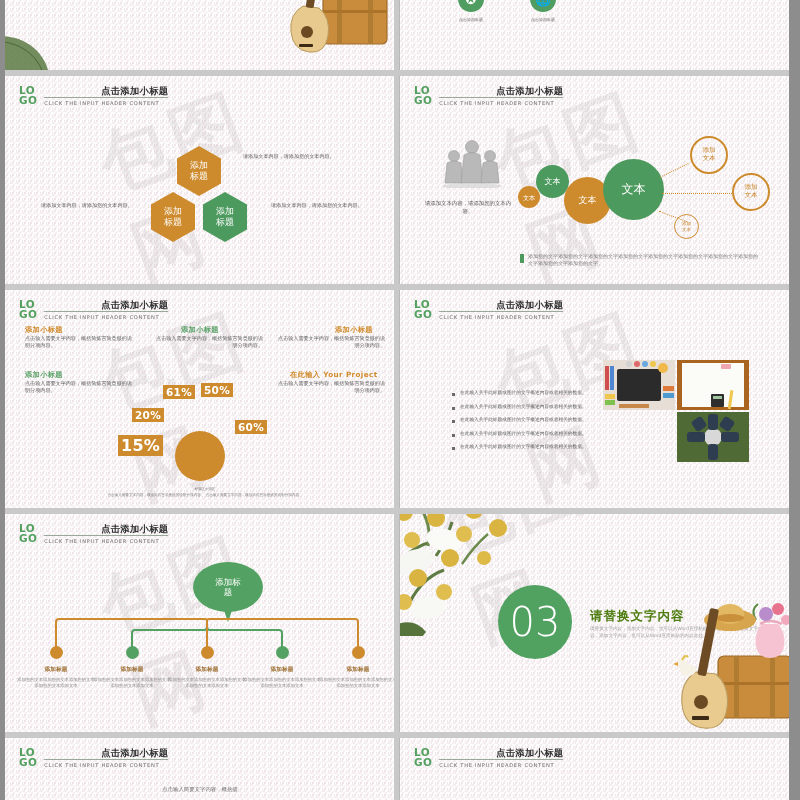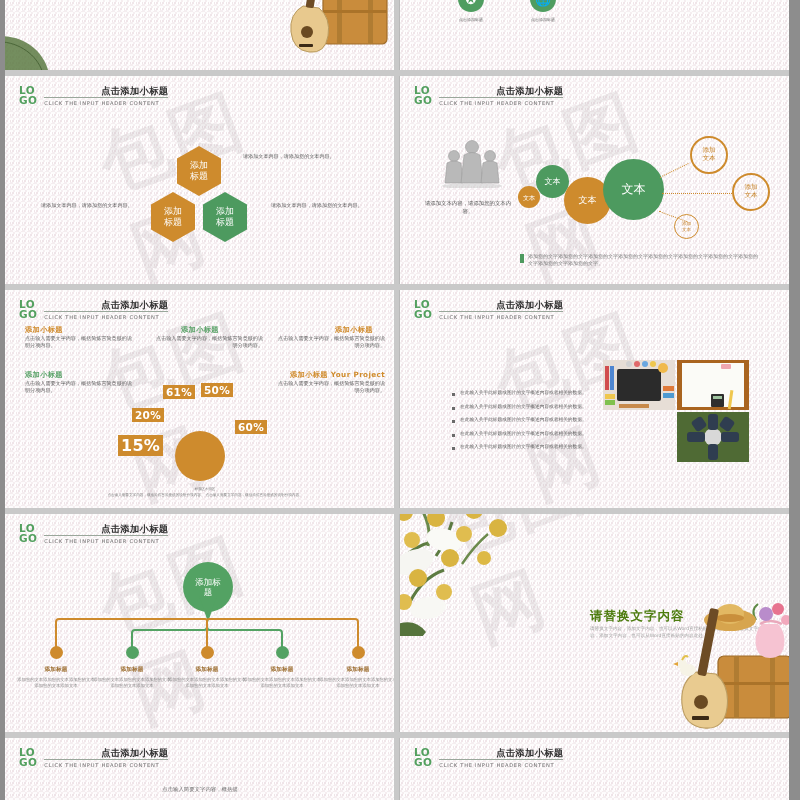--- a/index.html
+++ b/index.html
@@ -268,21 +268,21 @@
 
     <div class="s-title gr" style="left:176px;top:35px;">添加小标题</div>
     <div class="body-txt" style="left:150px;top:45px;width:108px;text-align:right;">点击输入需要文字内容，概括简炼言简意赅的说明分项内容。</div>
 
     <div class="s-title or" style="left:330px;top:35px;">添加小标题</div>
     <div class="body-txt" style="left:272px;top:45px;width:108px;text-align:right;">点击输入需要文字内容，概括简炼言简意赅的说明分项内容。</div>
 
     <div class="s-title gr" style="left:20px;top:80px;">添加小标题</div>
     <div class="body-txt" style="left:20px;top:90px;width:108px;">点击输入需要文字内容，概括简炼言简意赅的说明分项内容。</div>
 
-    <div class="s-title or" style="left:285px;top:80px;">添加小标题 Your Project</div>
+    <div class="s-title or" style="left:285px;top:80px;">在此输入 Your Project</div>
     <div class="body-txt" style="left:272px;top:90px;width:108px;text-align:right;">点击输入需要文字内容，概括简炼言简意赅的说明分项内容。</div>
 
     <div class="pct" style="left:113px;top:145px;font-size:16px;">15%</div>
     <div class="pct" style="left:127px;top:118px;font-size:10.5px;">20%</div>
     <div class="pct" style="left:158px;top:95px;font-size:10.5px;">61%</div>
     <div class="pct" style="left:196px;top:93px;font-size:10.5px;">50%</div>
     <div class="pct" style="left:230px;top:130px;font-size:10.5px;">60%</div>
     <div class="bigdot" style="left:170px;top:141px;width:50px;height:50px;"></div>
 
     <div style="position:absolute;left:140px;top:197px;width:120px;text-align:center;font-size:3.4px;color:#7a7a7a;">标题区本明区</div>
@@ -386,21 +386,21 @@
         <div>LO</div>
         <div>GO</div>
       </div>
       <div class="hdr-texts">
         <div class="hdr-cn">点击添加小标题</div>
         <div class="hdr-rule"></div>
         <div class="hdr-en">CLICK THE INPUT HEADER CONTENT</div>
       </div>
     </div>
 
-    <div class="pin" style="left:178px;top:48px;">
+    <div class="pin" style="left:188px;top:48px;padding-left:20px;">
       <div class="tailw"></div>
       <div class="lbl">
         <span><span>添加标</span><br><span>题</span></span>
       </div>
     </div>
 
     <svg class="wire" style="left:0;top:0;" width="389" height="218">
       <path d="M202 110 L202 107 Q202 105 200 105 L54 105 Q51 105 51 108 L51 135" fill="none" stroke="#ce8b2d" stroke-width="2" stroke-linecap="round"></path>
       <path d="M202 110 L202 107 Q202 105 204 105 L350 105 Q353 105 353 108 L353 135" fill="none" stroke="#ce8b2d" stroke-width="2" stroke-linecap="round"></path>
       <path d="M202 112 Q202 116 199 116 L130 116 Q127 116 127 119 L127 135" fill="none" stroke="#53a263" stroke-width="2" stroke-linecap="round"></path>
@@ -458,20 +458,23 @@
           <circle cx="26" cy="72" r="9" fill="#d9b441"></circle>
         <circle cx="72" cy="28" r="8" fill="#e0bd4f"></circle>
           <circle cx="20" cy="34" r="8" fill="#e0bd4f"></circle>
         <circle cx="52" cy="86" r="8" fill="#e0bd4f"></circle>
           <circle cx="12" cy="96" r="8" fill="#e0bd4f"></circle>
         <circle cx="92" cy="52" r="7" fill="#ddb945"></circle>
         <path d="M0 120 q22 -10 34 6 l-8 10 h-26 Z" fill="#55733b"></path>
       </g>
     </svg>
 
+    <div class="numcirc" style="left:98px;top:71px;">
+      <span>03</span>
+    </div>
     <div class="sec-h" style="left:190px;top:94px;">请替换文字内容</div>
     <div class="sec-p" style="left:190px;top:111px;">请替换文字内容，添加文字内容，也可以从Word直接粘贴的内容此处。请替换文字内容，添加文字内容，也可以从Word直接粘贴的内容此处。</div>
 
     <svg class="guitar" style="left:270px;top:76px;" width="124" height="140">
       <rect x="48" y="66" width="74" height="62" rx="6" fill="#c98c3c"></rect>
       <rect x="48" y="66" width="74" height="62" rx="6" fill="none" stroke="#9d6a27" stroke-width="1.2"></rect>
       <rect x="64" y="66" width="5" height="62" fill="#b07c32"></rect>
       <rect x="100" y="66" width="5" height="62" fill="#b07c32"></rect>
       <rect x="48" y="92" width="74" height="3" fill="#aa7329"></rect>
 

